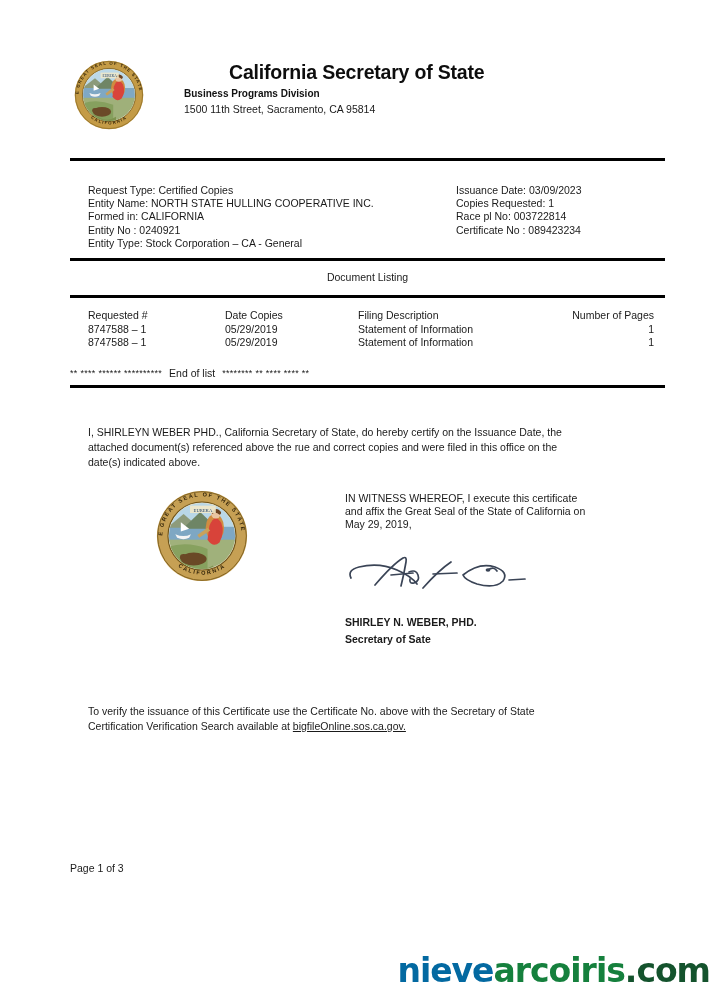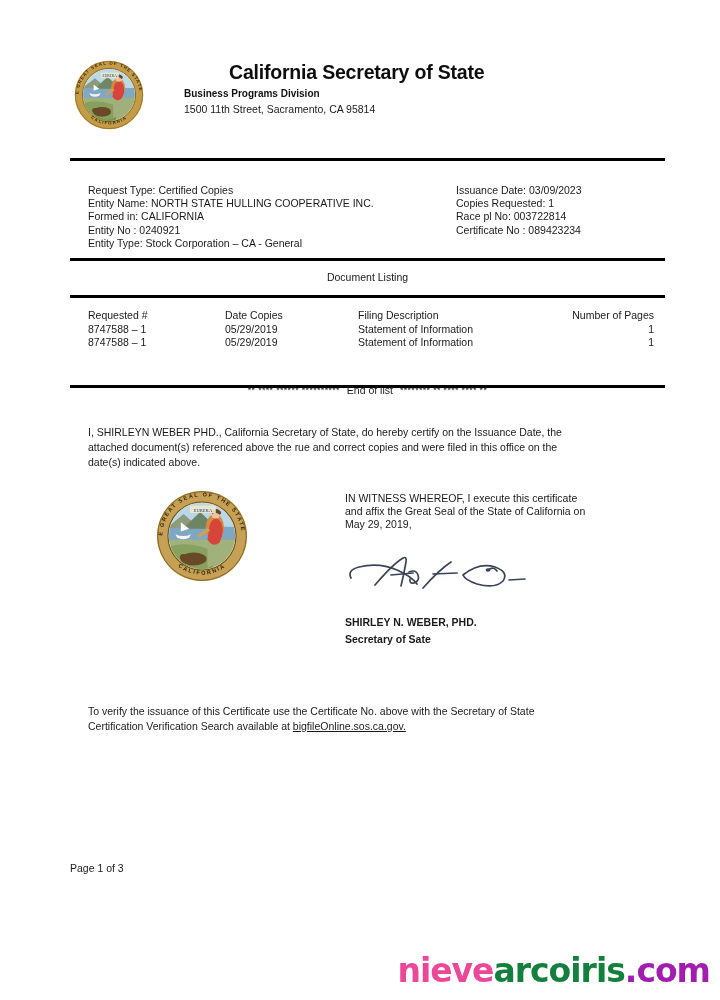--- a/index.html
+++ b/index.html
@@ -106,23 +106,23 @@
   .trow { position: relative; height: 12.6px; }
   .c-ref   { position: absolute; left: 0px; }
   .c-date  { position: absolute; left: 137px; }
   .c-desc  { position: absolute; left: 270px; }
   .c-pages { position: absolute; left: 420px; width: 146px; text-align: right; }
   .row-gap { height: 1.6px; }
 
   .end-of-list {
     position: absolute;
     left: 70px;
-    top: 384px;
+    top: 367px;
     width: 595px;
-    text-align: center;
+    text-align: left;
     font-size: 10.5px;
     white-space: nowrap;
   }
   .stars {
     font-size: 9px;
     letter-spacing: 0.3px;
     position: relative;
     top: -1.5px;
   }
   .eol-label { margin: 0 7px; }
@@ -196,23 +196,23 @@
     position: absolute;
     right: 10px;
     bottom: 13px;
     font-size: 33px;
     font-weight: bold;
     font-family: "DejaVu Sans", sans-serif;
     letter-spacing: -1px;
     line-height: 1;
     white-space: nowrap;
   }
-  .wm-a { color: #ec4899; }
+  .wm-a { color: #0369a1; }
   .wm-b { color: #15803d; }
-  .wm-c { color: #a21caf; }
+  .wm-c { color: #14532d; }
 </style>
 </head>
 <body>
 
 <div class="page">
 
   <div class="header">
     <svg class="seal-header" viewBox="0 0 100 100">
       <circle cx="50" cy="50" r="49" fill="#c49b46"></circle>
       <circle cx="50" cy="50" r="48" fill="none" stroke="#8a6a22" stroke-width="1"></circle>

